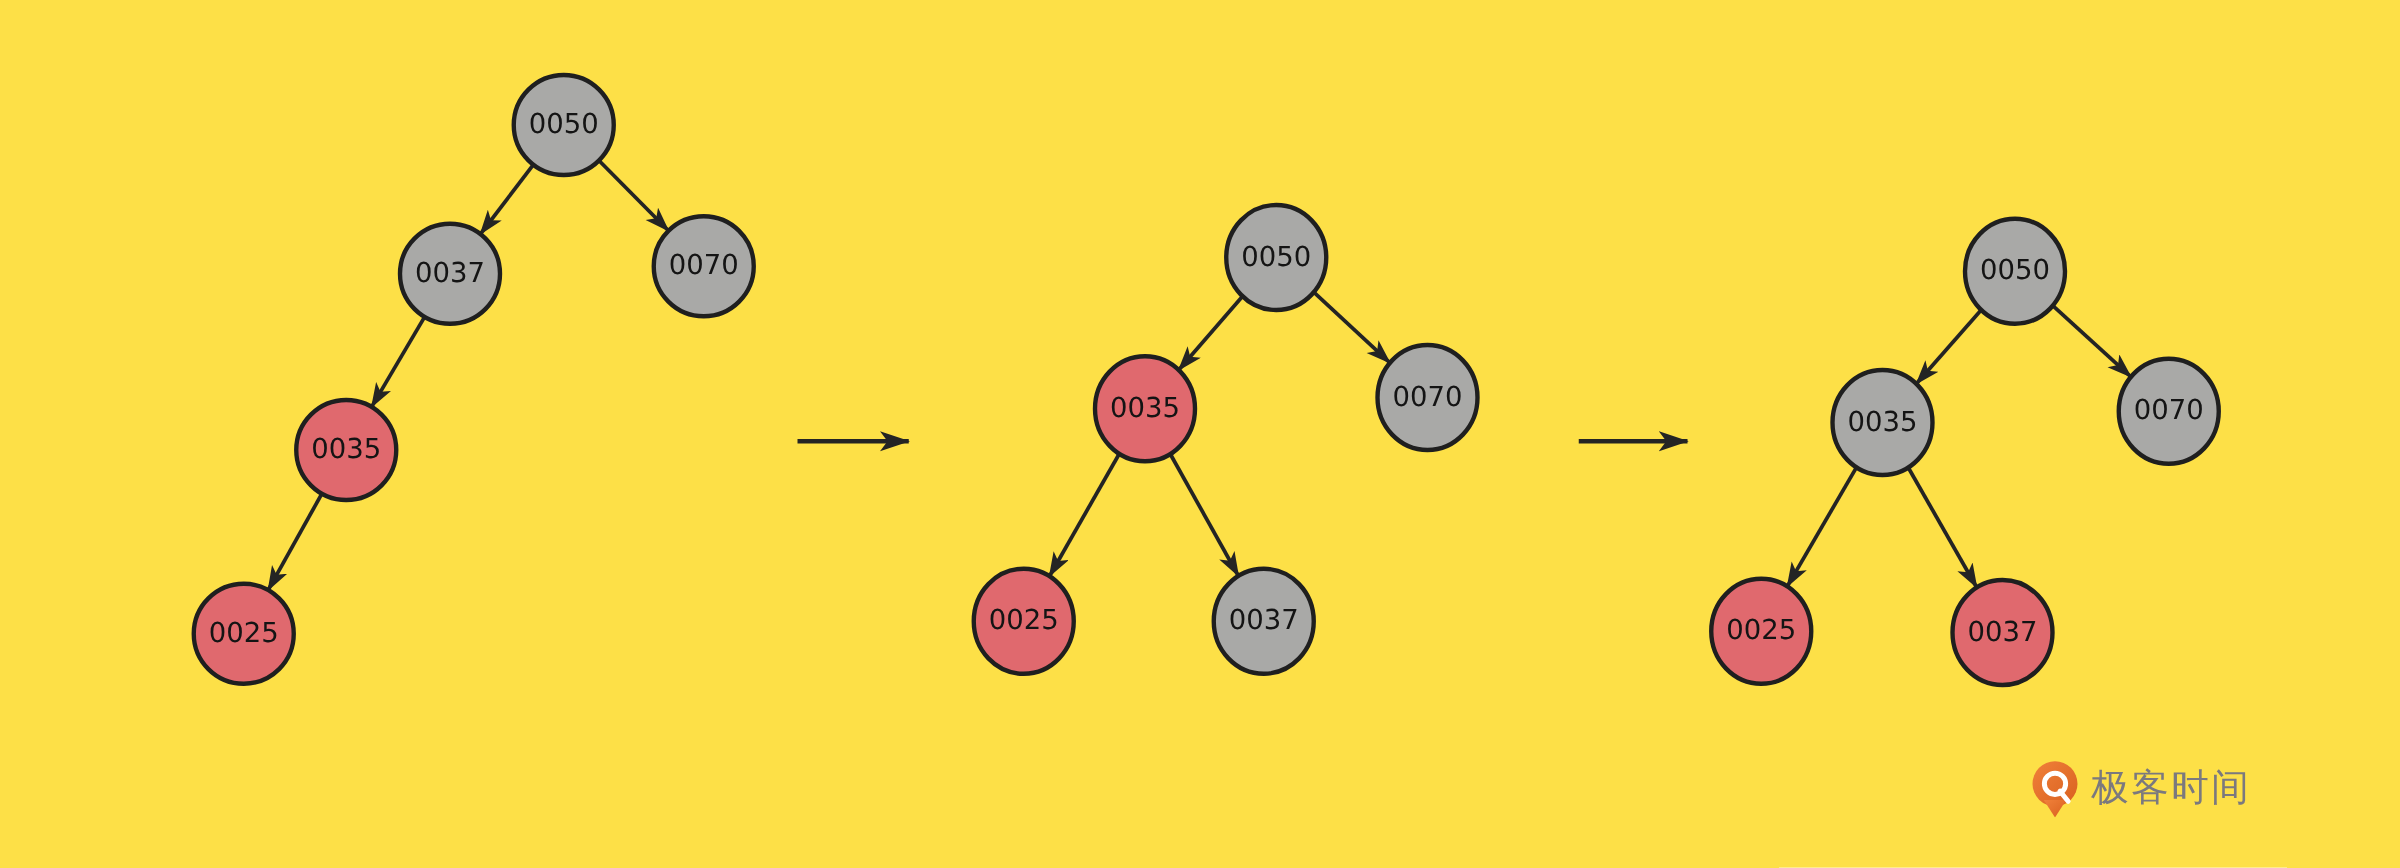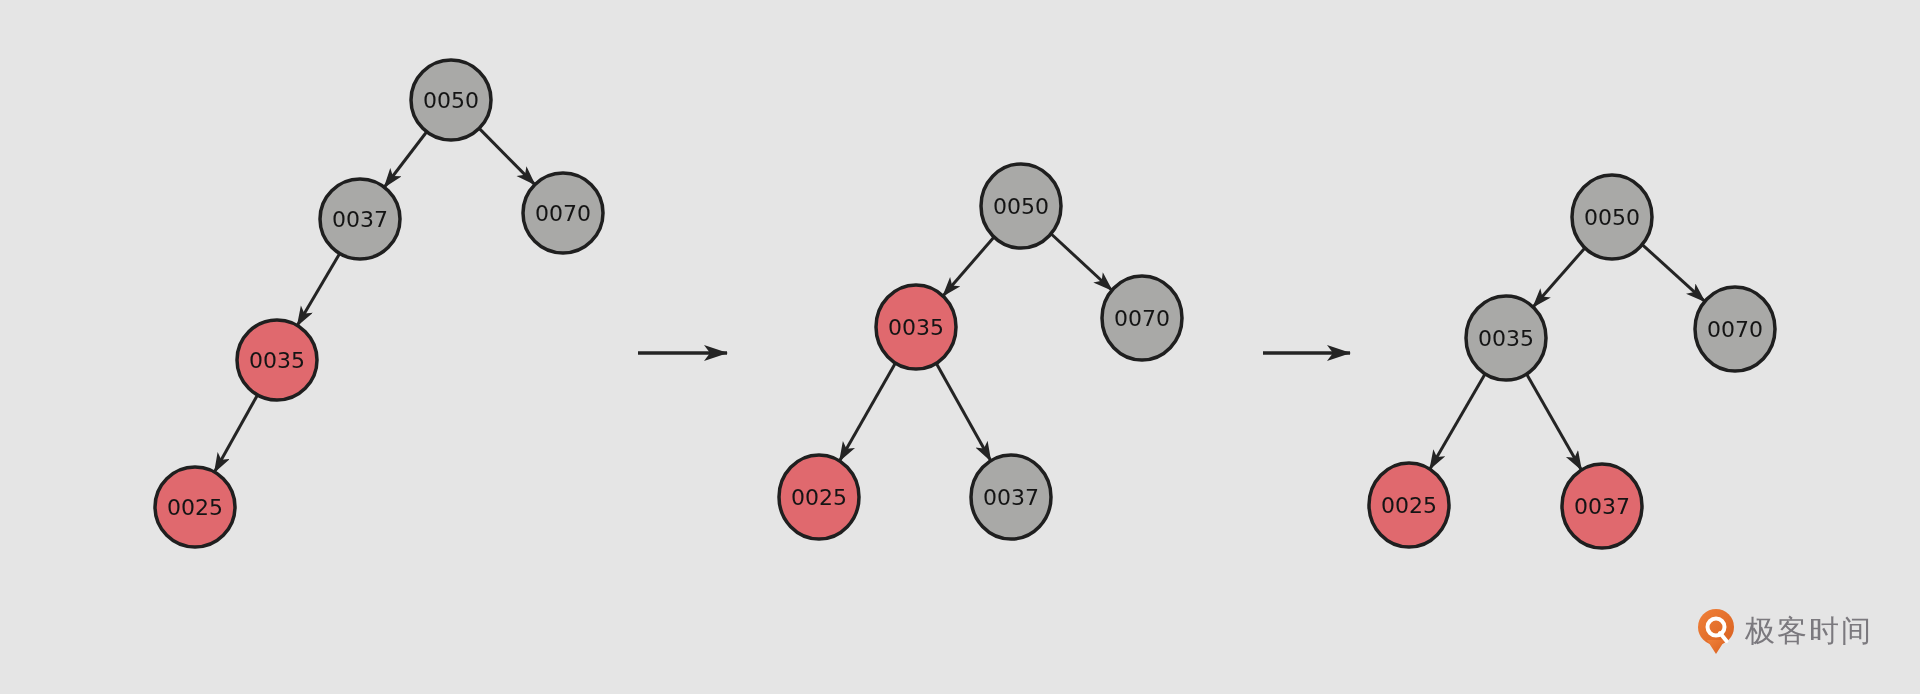--- a/index.html
+++ b/index.html
@@ -18,37 +18,37 @@
     width: 1920px; height: 694px;
     display: block;
   }
   .node-label {
     font-family: "DejaVu Sans", "Liberation Sans", sans-serif;
     font-size: 22px;
     font-weight: 400;
   }
   #logo {
     position: absolute;
-    left: 1696px; top: 608px;
+    left: 1624px; top: 608px;
     display: flex;
     align-items: center;
     gap: 9px;
   }
   #logo .logo-text {
     font-size: 30px;
     line-height: 46px;
     font-weight: 500;
     letter-spacing: 2px;
     white-space: nowrap;
   }
 </style>
 </head>
 <body>
 
-<div id="stage" style="background: #e5e5e5; text-align: center;">
+<div id="stage" style="background: #fde047; text-align: center;">
 
   <svg id="diagram" viewBox="0 0 1920 694" xmlns="http://www.w3.org/2000/svg">
     <defs>
       <marker id="arrowhead" markerUnits="userSpaceOnUse" markerWidth="22" markerHeight="16" refX="19" refY="7" orient="auto">
         <path d="M0,0 L20,7 L0,14 L5,7 Z" fill="#242424"></path>
       </marker>
       <marker id="arrowhead-lg" markerUnits="userSpaceOnUse" markerWidth="26" markerHeight="18" refX="23" refY="8" orient="auto">
         <path d="M0,0 L24,8 L0,16 L6,8 Z" fill="#242424"></path>
       </marker>
     </defs>

